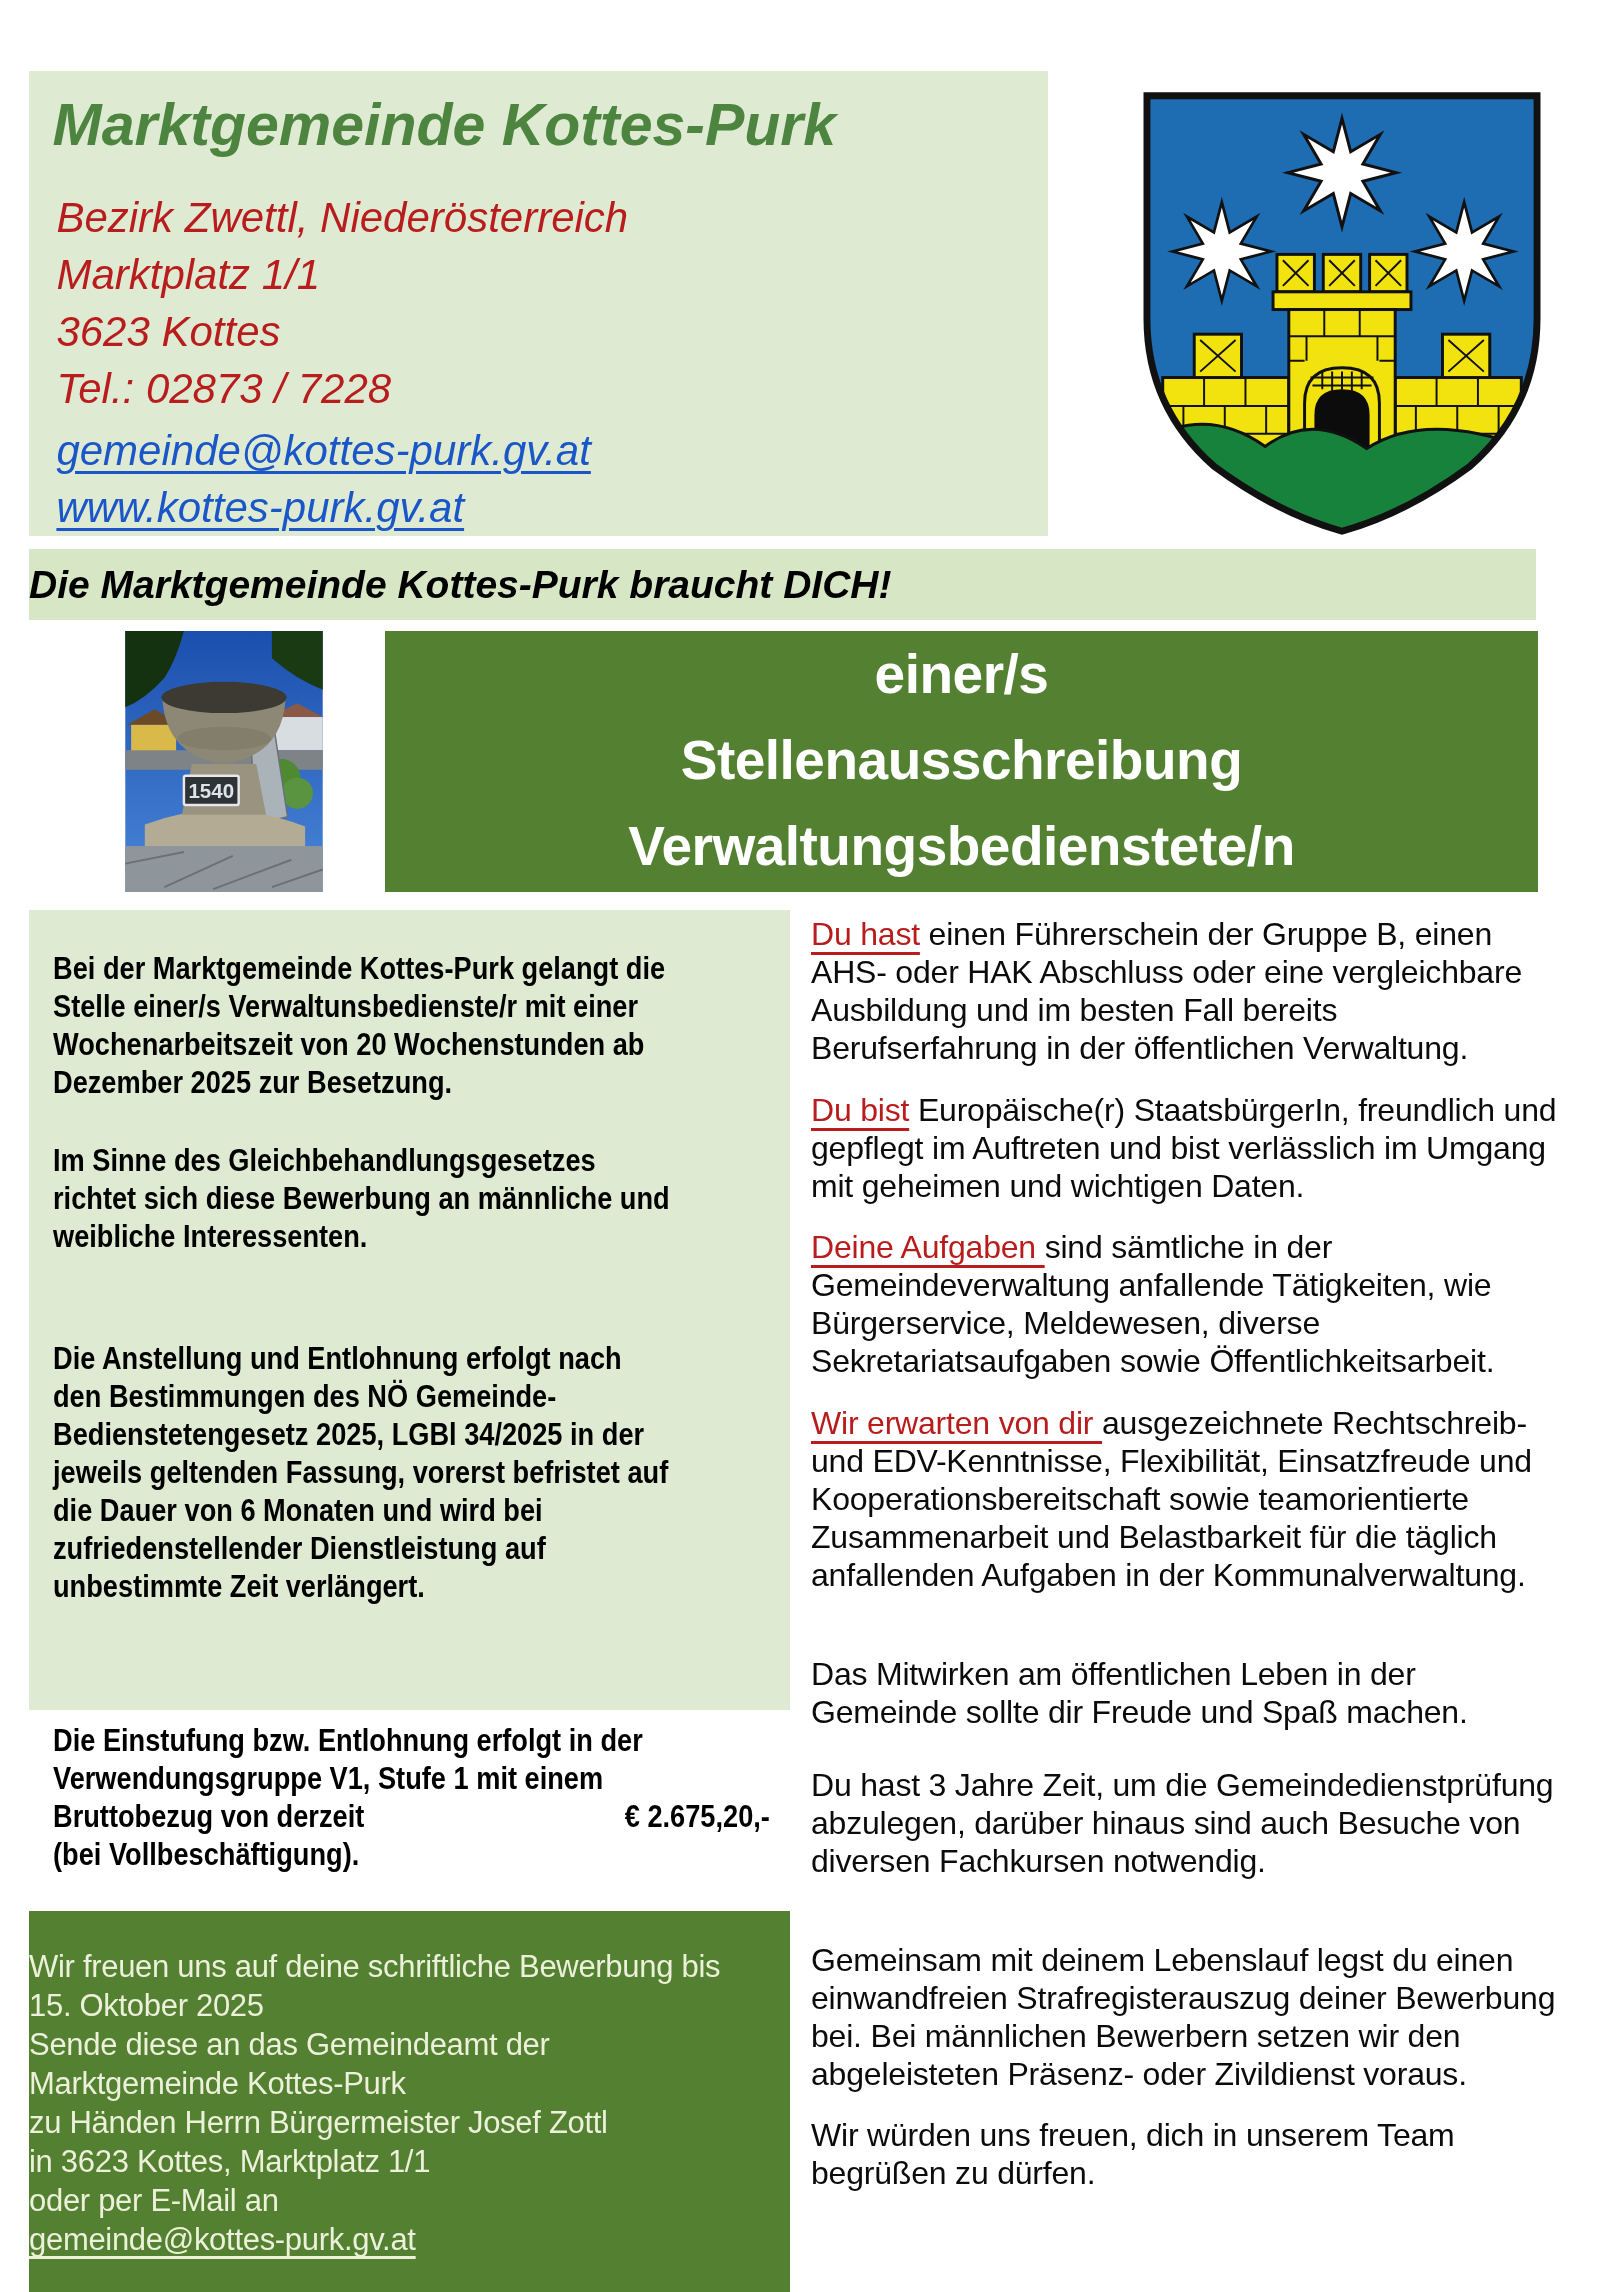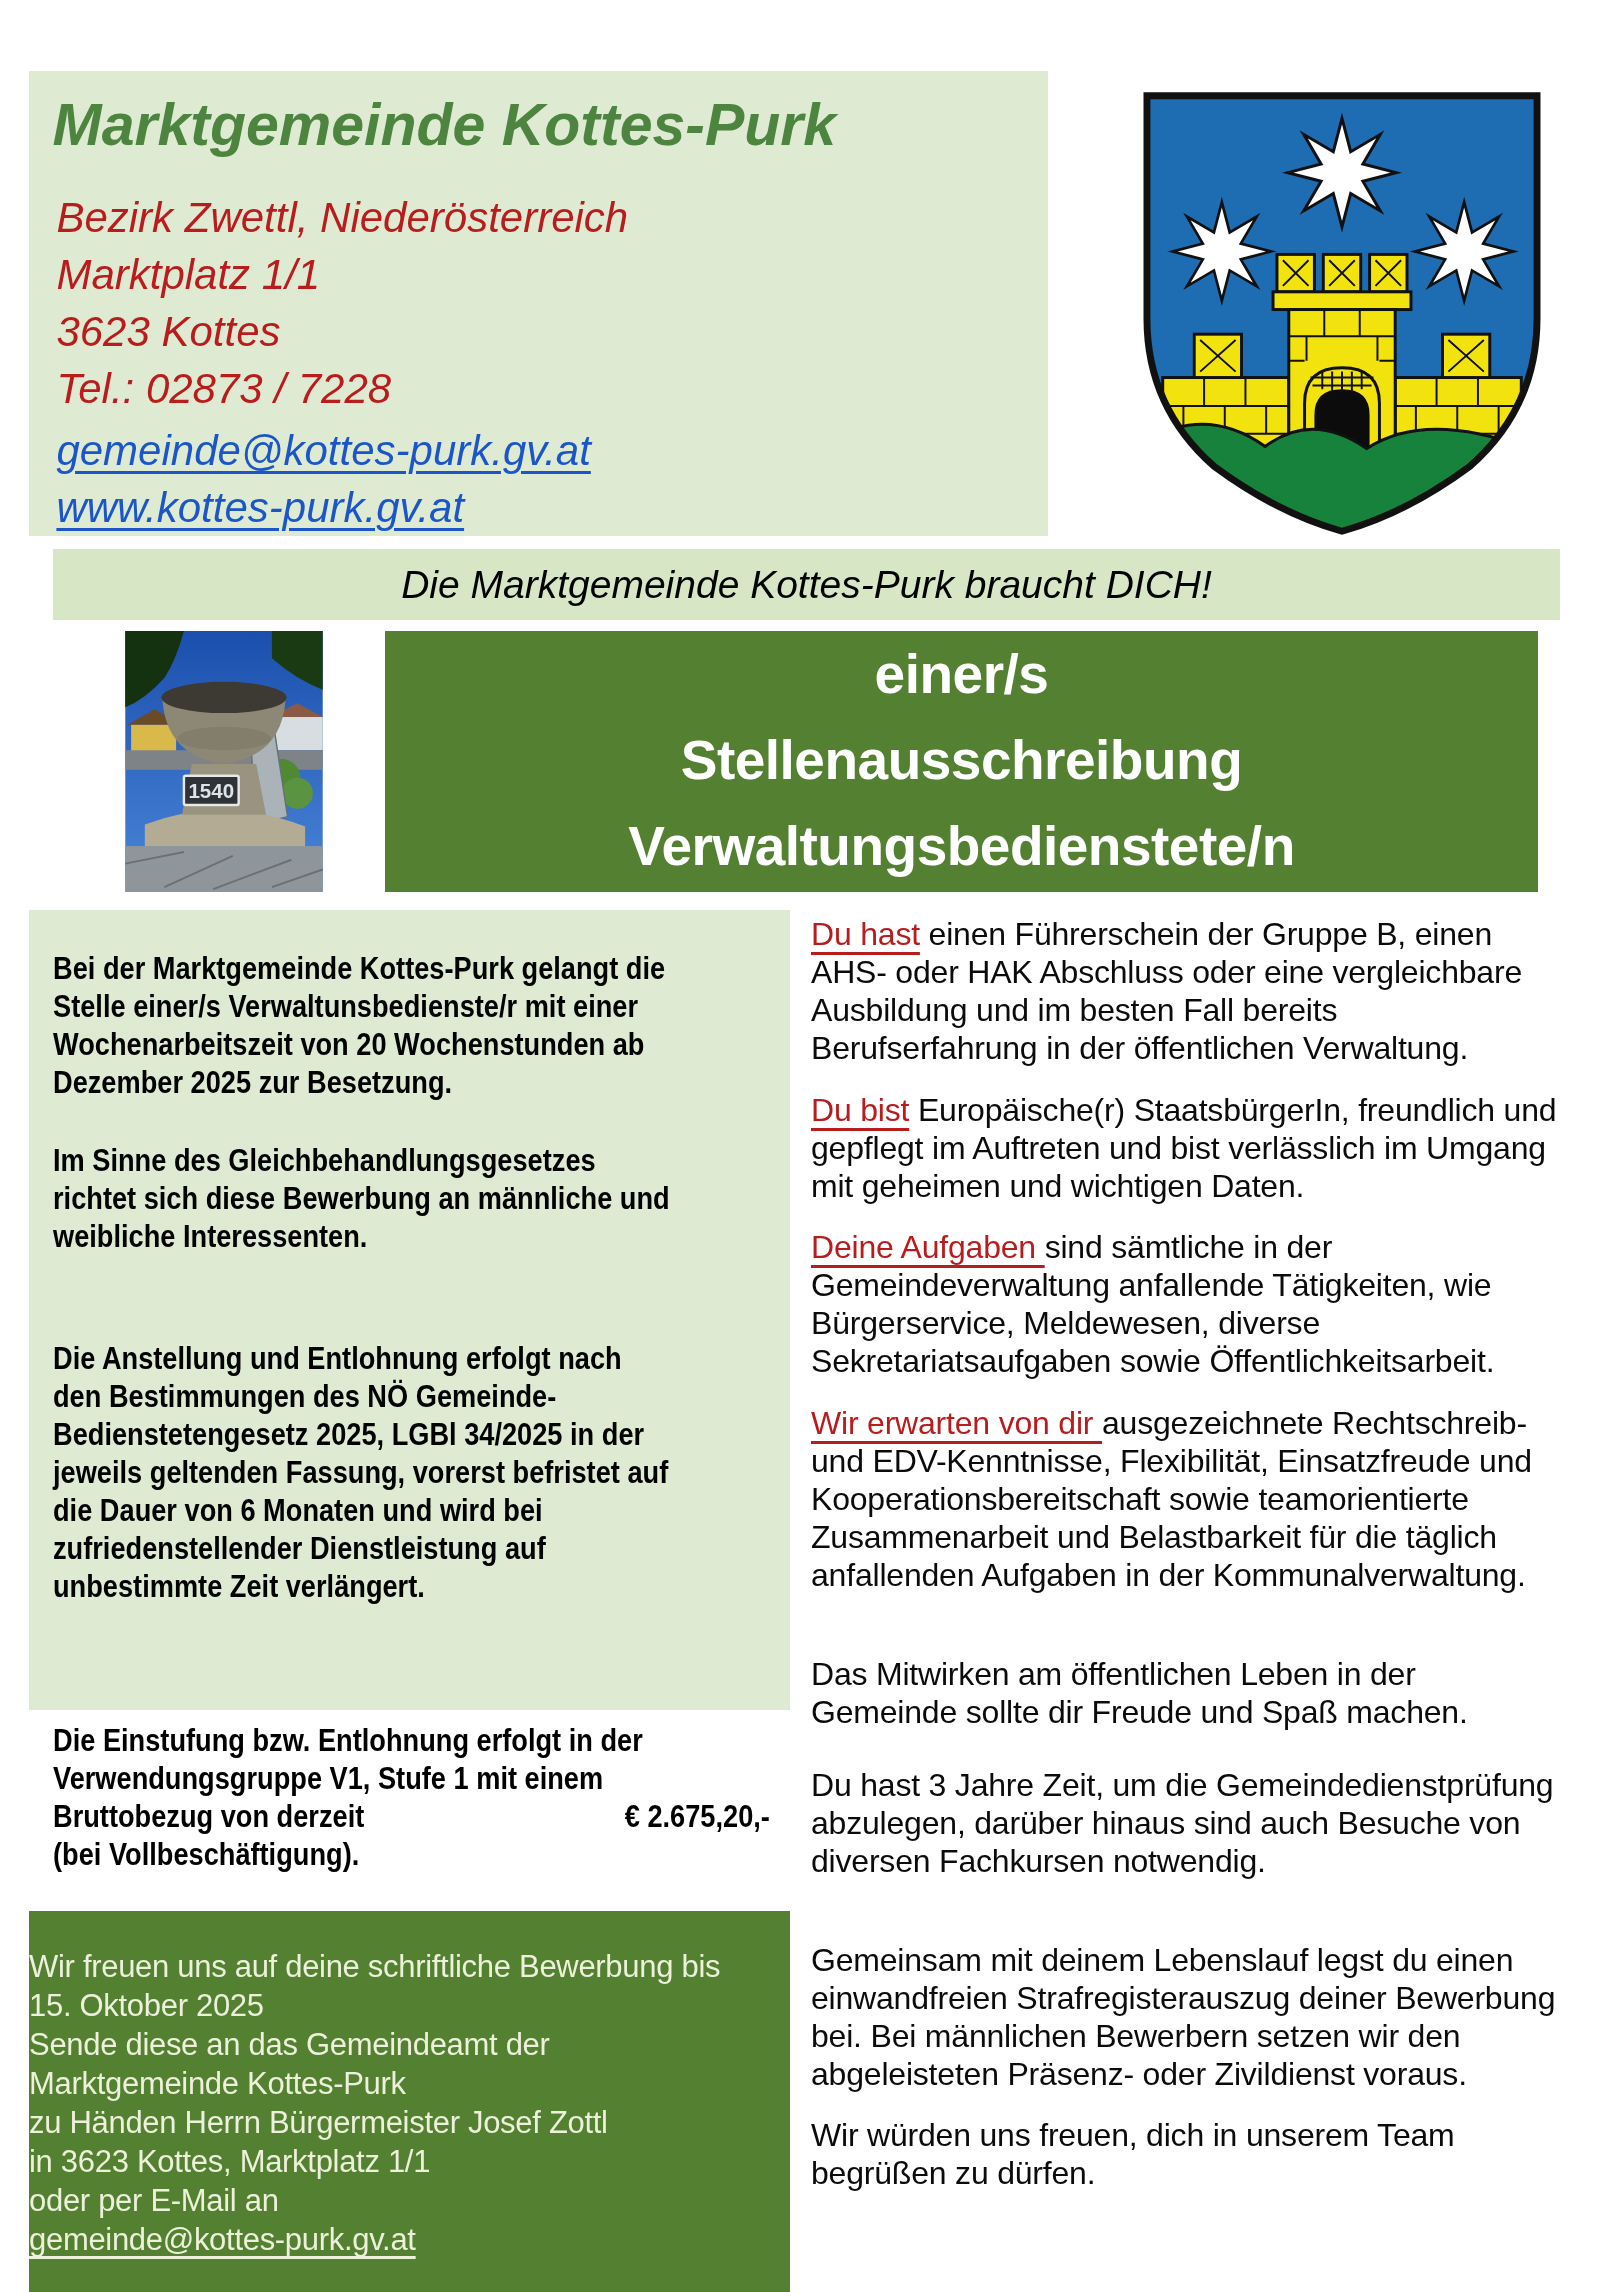--- a/index.html
+++ b/index.html
@@ -9,22 +9,22 @@
   }
   
   .header-box{position:absolute;left:29px;top:71px;width:1019px;height:465px;background:#deebd2;}
   .page-title{position:absolute;left:23.5px;top:19.6px;font-size:59px;font-weight:700;font-style:italic;color:#4c8440;white-space:nowrap;}
   .address{position:absolute;left:27.4px;top:118px;font-size:42px;font-style:italic;color:#b91c1c;line-height:57px;white-space:pre-line;}
   .header-links{position:absolute;left:27.4px;top:351px;font-size:42px;font-style:italic;line-height:57px;}
   a.link{color:#1a56c8;text-decoration:underline;text-decoration-thickness:2.9px;text-underline-offset:5.9px;cursor:pointer;display:block;}
   .crest{position:absolute;left:1133px;top:82px;width:418px;height:463px;}
   
   .banner{position:absolute;left:29px;top:549px;width:1507px;height:71px;background:#d7e6c4;
-    display:flex;align-items:center;justify-content:center;
-    font-size:39px;font-weight:400;font-style:italic;color:#000;margin-left:24px;}
+    display:flex;align-items:center;
+    font-size:39px;font-weight:700;font-style:italic;color:#000;}
   
   .photo{position:absolute;left:125px;top:631px;width:198px;height:261px;}
   .title-box{position:absolute;left:385px;top:631px;width:1153px;height:261px;background:#538031;
     color:#ffffff;text-align:center;font-weight:700;font-size:55px;line-height:86px;letter-spacing:-0.5px;}
   
   .left-box{position:absolute;left:29px;top:910px;width:761px;height:800px;background:#deebd2;}
   .left-text{position:absolute;left:23.5px;top:39px;width:863px;transform:scaleX(0.85);transform-origin:0 0;
     font-weight:700;font-size:32px;line-height:38px;color:#000;}
   .left-text p{margin:0;white-space:pre-line;}
   .p1{margin-bottom:40px !important;}

